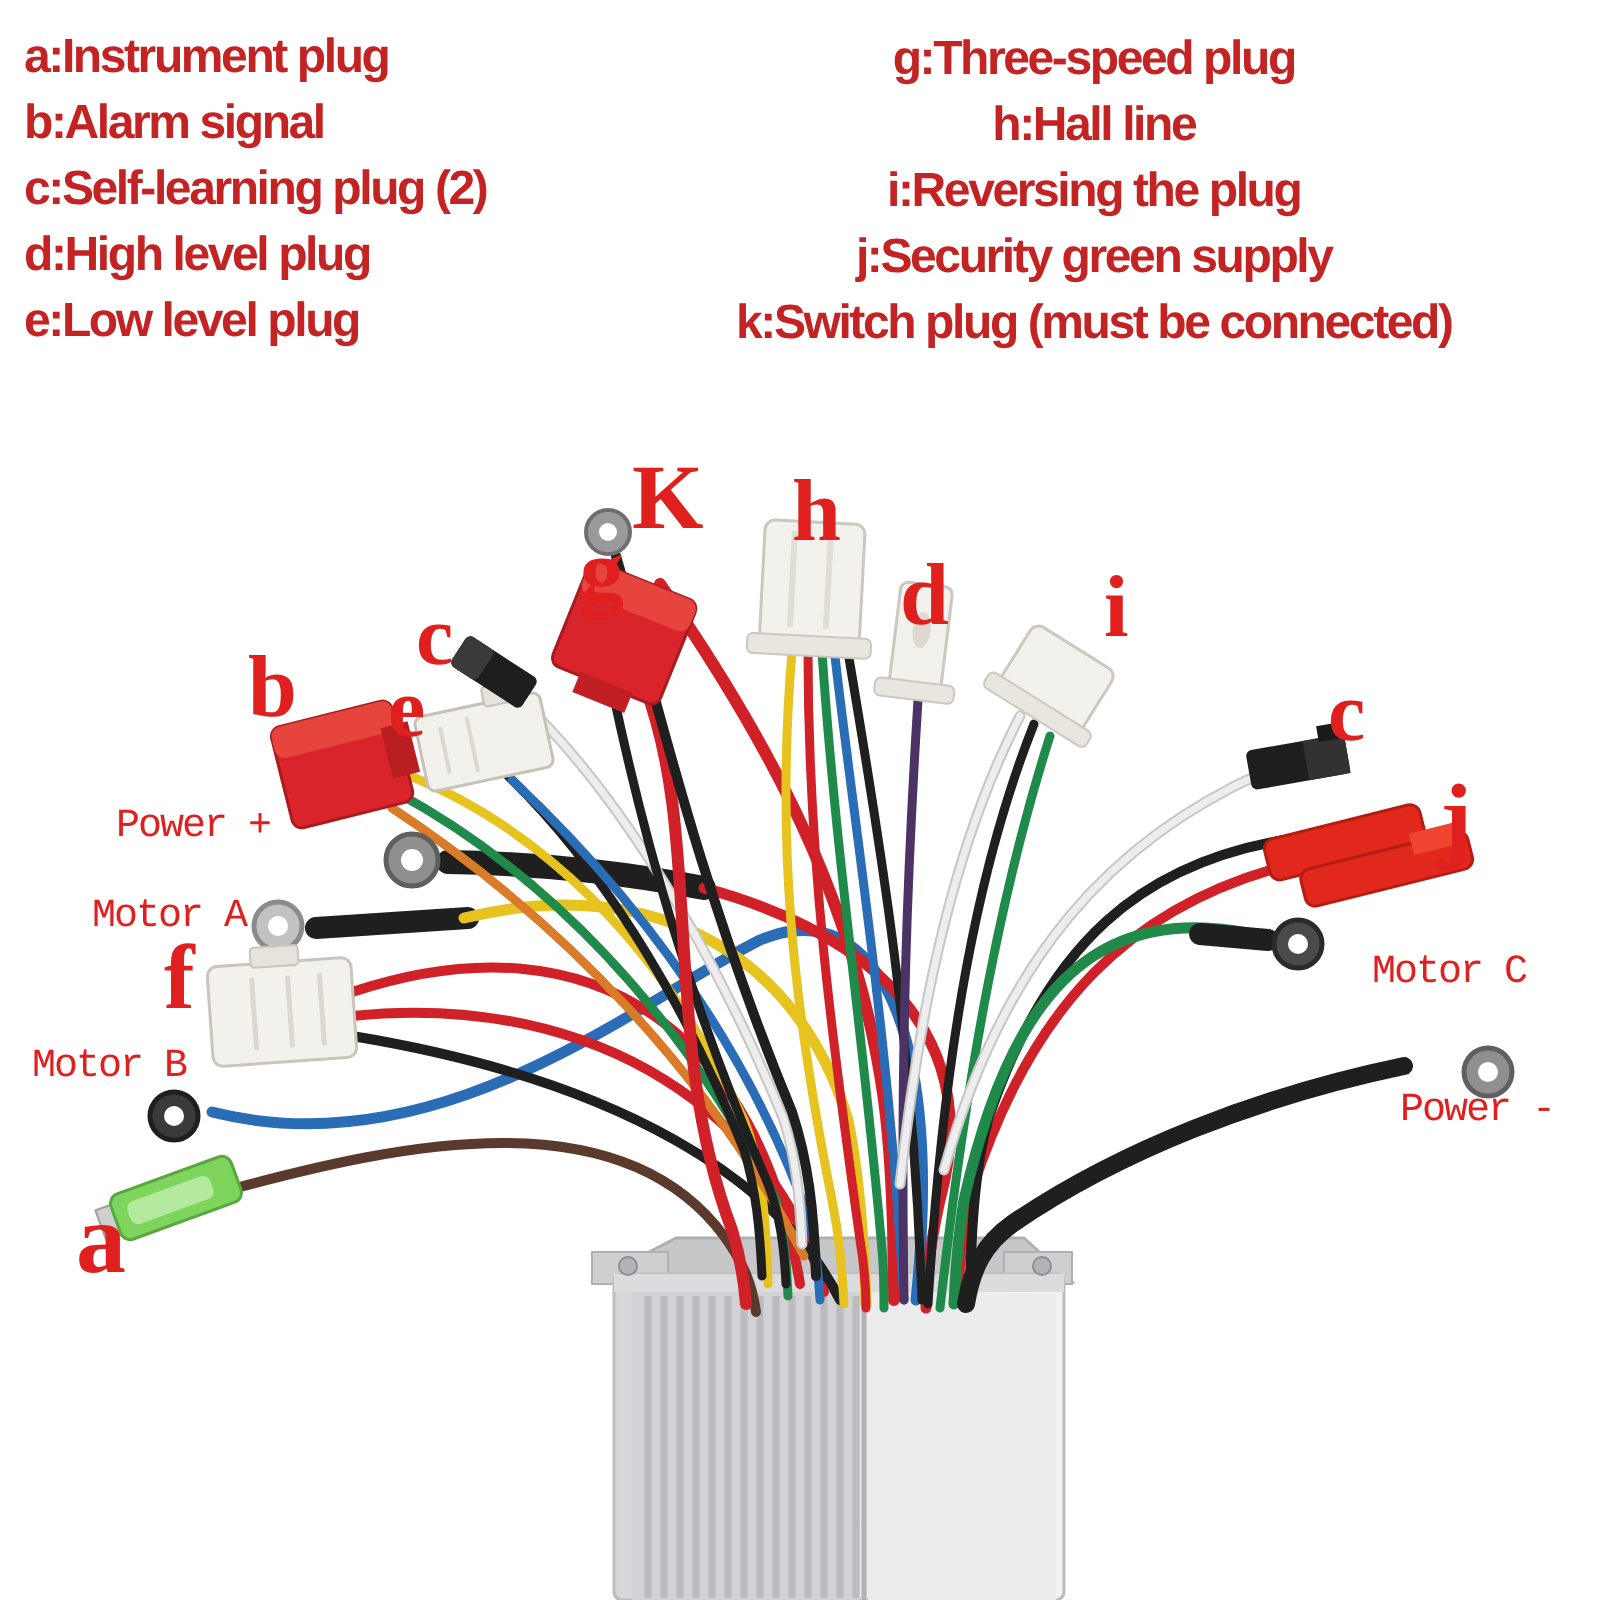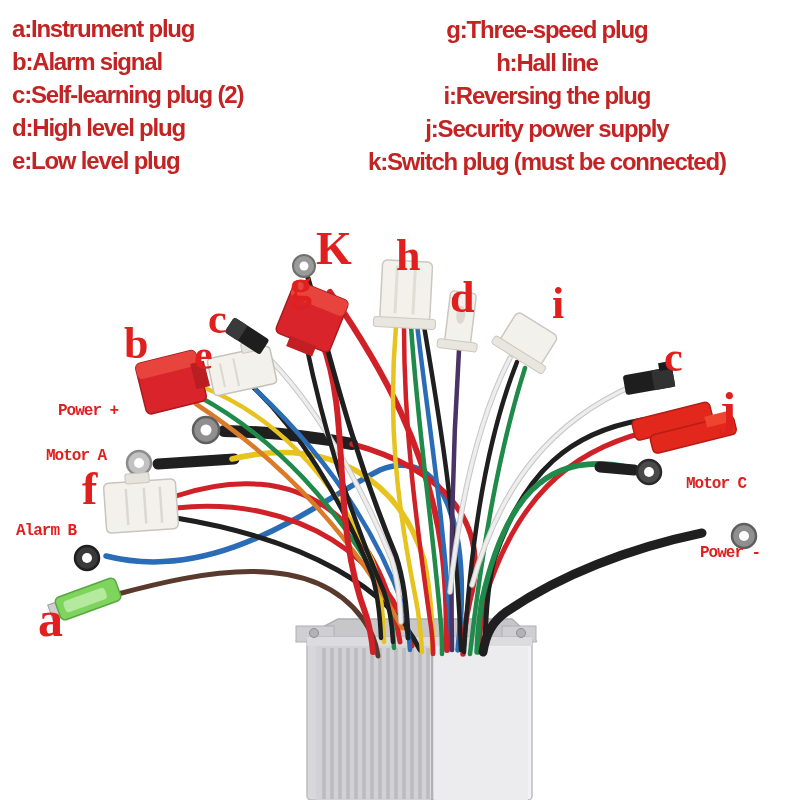--- a/index.html
+++ b/index.html
@@ -1,39 +1,39 @@
 <!DOCTYPE html>
 <html style="--legend-red: #c32323; --photo-red: #e01f1f;"><head>
 <meta charset="utf-8">
 <style>
   html,body{margin:0;padding:0;background:#ffffff;}
   .stage{position:relative;width:800px;height:800px;background:#fff;overflow:hidden;font-family:"Liberation Sans",sans-serif;}
   .legend-col{position:absolute;font-family:Liberation Sans, sans-serif;font-weight:bold;font-size:24px;line-height:33px;letter-spacing:-1.2px;white-space:nowrap;color:var(--legend-red,#c32222);}
   .legend-col div{height:33px;}
   .photo-svg{position:absolute;left:0;top:0;}
   .pl{position:absolute;font-family:"Liberation Serif",serif;font-weight:bold;line-height:1;color:var(--photo-red,#e01f1f);}
-  .pw{position:absolute;font-family:"Liberation Mono",monospace;font-weight:bold;font-size:16px;letter-spacing:-1px;white-space:nowrap;line-height:1.1;color:var(--photo-red,#e01f1f);}
+  .pw{position:absolute;font-family:"Liberation Mono",monospace;font-weight:normal;font-size:20px;letter-spacing:-1px;white-space:nowrap;line-height:1.1;color:var(--photo-red,#e01f1f);}
 </style>
 </head>
 <body>
 
 <div class="stage">
 
   <div class="legend-col" style="left:12px;top:12px;">
     <div>a:Instrument plug</div>
     <div>b:Alarm signal</div>
     <div>c:Self-learning plug (2)</div>
     <div>d:High level plug</div>
     <div>e:Low level plug</div>
   </div>
   <div class="legend-col" style="left:368px;top:13px;text-align:center;">
     <div>g:Three-speed plug</div>
     <div>h:Hall line</div>
     <div>i:Reversing the plug</div>
-    <div>j:Security power supply</div>
+    <div>j:Security green supply</div>
     <div>k:Switch plug (must be connected)</div>
   </div>
 
   <svg class="photo-svg" width="800" height="800" viewBox="0 0 800 800">
     <defs>
       <linearGradient id="boxGrad" x1="0" y1="0" x2="1" y2="0">
         <stop offset="0" stop-color="#d7d7da"></stop>
         <stop offset="0.55" stop-color="#e9e9eb"></stop>
         <stop offset="1" stop-color="#f2f2f4"></stop>
       </linearGradient>
@@ -187,18 +187,18 @@
   <span class="pl" style="left:208px;top:298px;font-size:42px;">c</span>
   <span class="pl" style="left:450px;top:276px;font-size:44px;">d</span>
   <span class="pl" style="left:552px;top:282px;font-size:44px;">i</span>
   <span class="pl" style="left:124px;top:322px;font-size:44px;">b</span>
   <span class="pl" style="left:194px;top:334px;font-size:42px;">e</span>
   <span class="pl" style="left:664px;top:336px;font-size:42px;">c</span>
   <span class="pl" style="left:720px;top:386px;font-size:48px;">j</span>
   <span class="pw" style="left:58px;top:403px;">Power +</span>
   <span class="pw" style="left:46px;top:448px;">Motor A</span>
   <span class="pl" style="left:82px;top:466px;font-size:46px;">f</span>
-  <span class="pw" style="left:16px;top:523px;">Alarm B</span>
+  <span class="pw" style="left:16px;top:523px;">Motor B</span>
   <span class="pl" style="left:38px;top:594px;font-size:50px;">a</span>
   <span class="pw" style="left:686px;top:476px;">Motor C</span>
   <span class="pw" style="left:700px;top:545px;text-align:right;">Power -</span>
 
 </div>
 
 </body></html>

